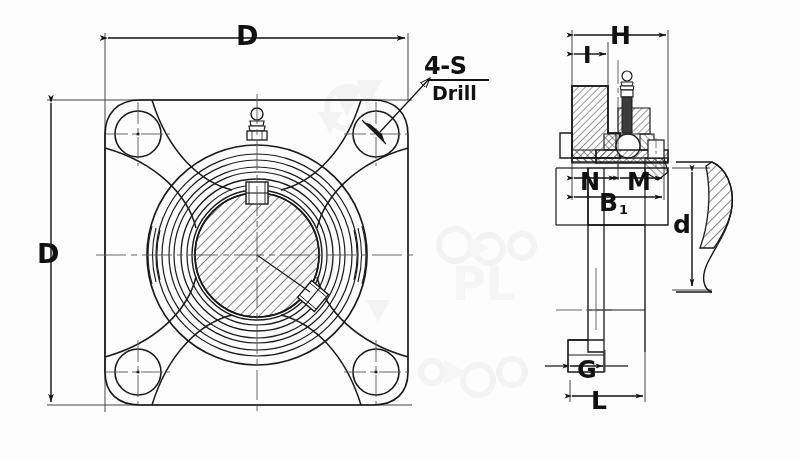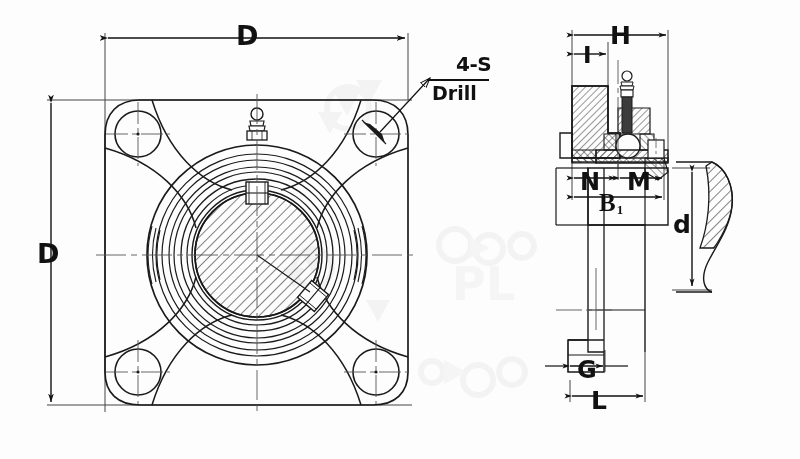--- a/index.html
+++ b/index.html
@@ -30,27 +30,27 @@
     line-height: 1;
     white-space: nowrap;
     user-select: none;
   }
   .dim-D-top   { left: 236px; top: 22px;  font-size: 27px; }
   .dim-D-left  { left: 37px;  top: 240px; font-size: 27px; }
   .dim-H       { left: 610px; top: 23px;  font-size: 25px; }
   .dim-I       { left: 583px; top: 44px;  font-size: 23px; }
   .dim-N       { left: 580px; top: 170px; font-size: 24px; }
   .dim-M       { left: 627px; top: 170px; font-size: 24px; }
-  .dim-B       { left: 599px; top: 190px; font-size: 25px; font-family: Liberation Serif, serif; }
+  .dim-B       { left: 599px; top: 190px; font-size: 25px; }
   .dim-B sub   { font-size: 13px; font-weight: bold; vertical-align: baseline;
                  position: relative; top: 3px; left: 1px; }
   .dim-d       { left: 673px; top: 212px; font-size: 25px; }
   .dim-G       { left: 577px; top: 358px; font-size: 24px; }
   .dim-L       { left: 591px; top: 388px; font-size: 25px; }
-  .note-4s     { left: 424px; top: 54px;  font-size: 20px; letter-spacing: -0.5px; margin-left: 32px; }
+  .note-4s     { left: 424px; top: 54px;  font-size: 24px; letter-spacing: -0.5px; }
   .note-drill  { left: 432px; top: 84px;  font-size: 19px; }
 </style>
 </head>
 <body>
 
 <div id="stage">
 
   <svg id="drawing" viewBox="0 0 800 459">
     <defs>
       <marker id="ar" markerWidth="9" markerHeight="7" refX="8.5" refY="3.5" orient="auto" markerUnits="userSpaceOnUse">

